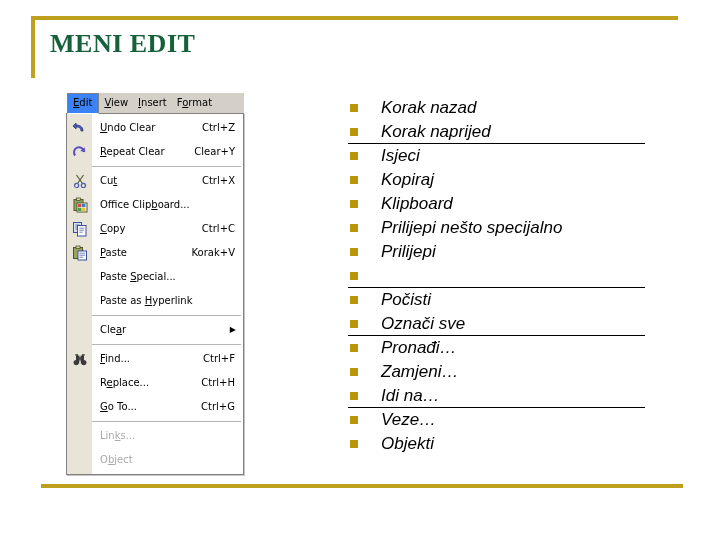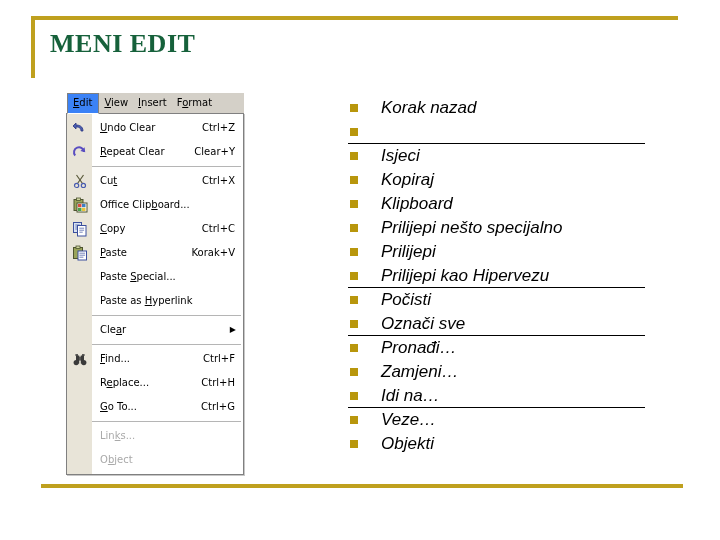--- a/index.html
+++ b/index.html
@@ -355,20 +355,21 @@
     </div>
   </div>
 
   <div class="bullet-list" id="bullet-list">
       <div class="bl-item">
         <div class="bl-bullet"></div>
         <div class="bl-text">Korak nazad</div>
       </div>
       <div class="bl-item">
         <div class="bl-bullet"></div>
+        <div class="bl-text">Korak naprijed</div>
         <div class="bl-rule" style="top: 23px;"></div>
       </div>
       <div class="bl-item">
         <div class="bl-bullet"></div>
         <div class="bl-text">Isjeci</div>
       </div>
       <div class="bl-item">
         <div class="bl-bullet"></div>
         <div class="bl-text">Kopiraj</div>
       </div>
@@ -379,21 +380,20 @@
       <div class="bl-item">
         <div class="bl-bullet"></div>
         <div class="bl-text">Prilijepi nešto specijalno</div>
       </div>
       <div class="bl-item">
         <div class="bl-bullet"></div>
         <div class="bl-text">Prilijepi</div>
       </div>
       <div class="bl-item">
         <div class="bl-bullet"></div>
-        <div class="bl-text">Prilijepi kao Hipervezu</div>
         <div class="bl-rule" style="top: 23px;"></div>
       </div>
       <div class="bl-item">
         <div class="bl-bullet"></div>
         <div class="bl-text">Počisti</div>
       </div>
       <div class="bl-item">
         <div class="bl-bullet"></div>
         <div class="bl-text">Označi sve</div>
         <div class="bl-rule" style="top: 23px;"></div>

